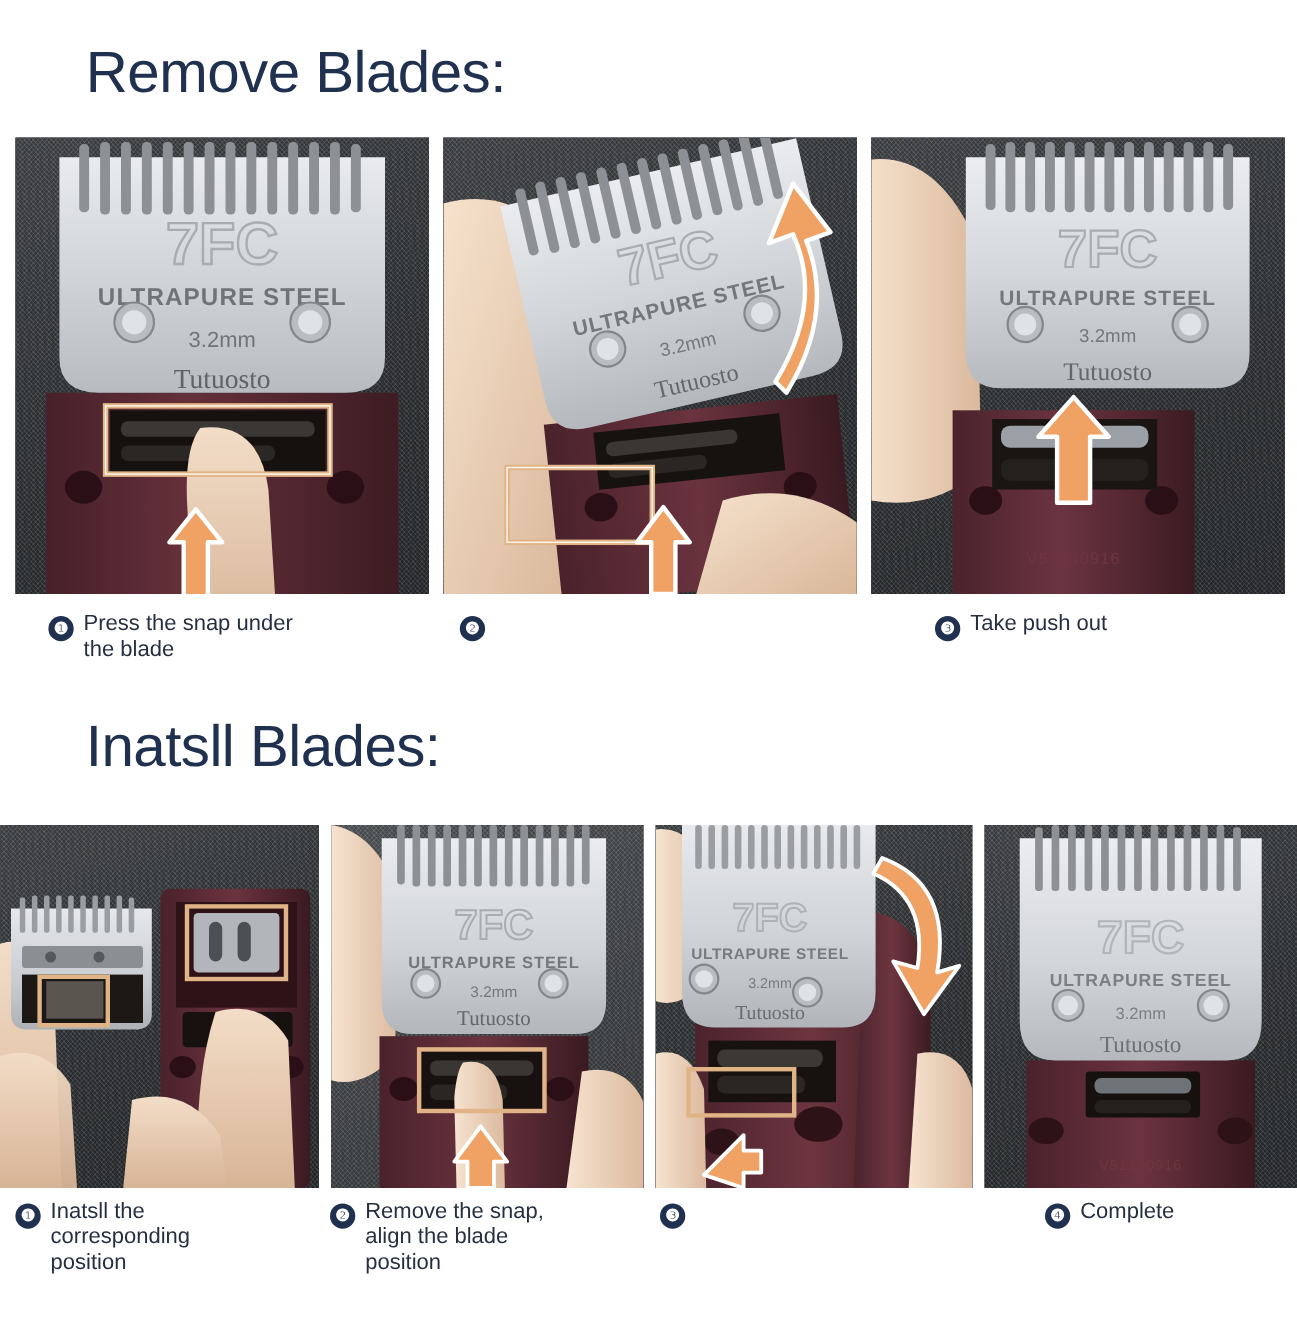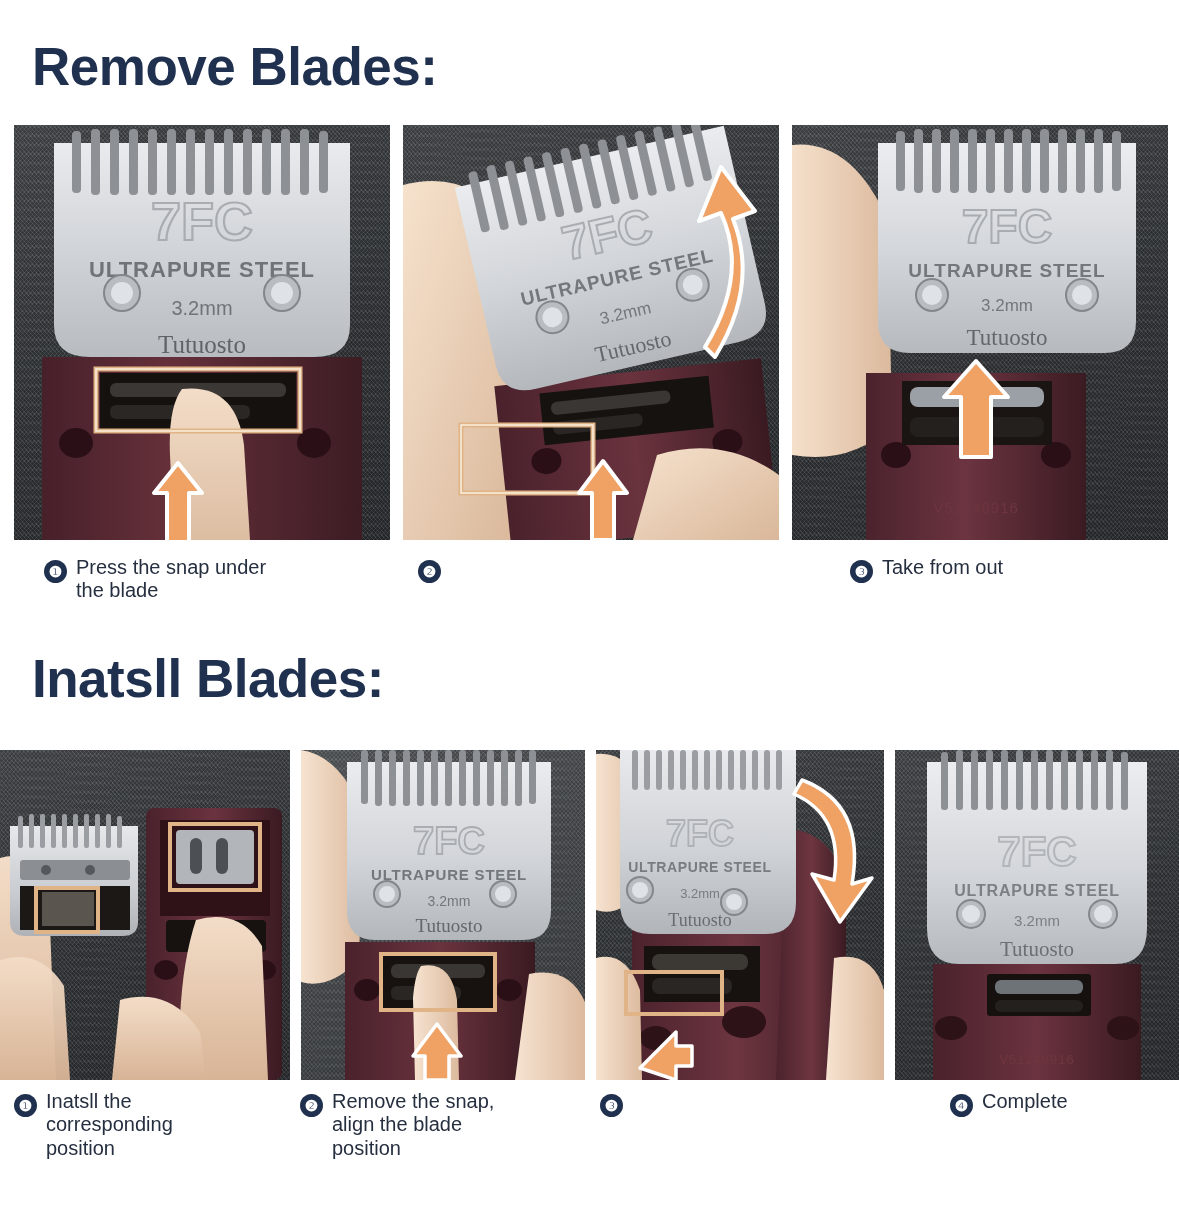--- a/index.html
+++ b/index.html
@@ -10,25 +10,26 @@
   body {
     width: 1179px;
     height: 1209px;
     font-family: "Liberation Sans", sans-serif;
     color: #1f2c47;
     overflow: hidden;
     position: relative;
   }
   .section-heading {
     font-size: 53px;
-    font-weight: bold;
+    font-weight: normal;
     color: #20304f;
     letter-spacing: -0.5px;
     line-height: 1;
     padding-left: 32px;
+    margin-left: 46px;
   }
   #heading-remove { position: absolute; top: 40px; left: 0; }
   #heading-install { position: absolute; top: 652px; left: 0; }
 
   .photo-row { position: absolute; left: 0; width: 1179px; text-align: center; }
   #row-remove { top: 125px; height: 415px; }
   #row-install { top: 750px; height: 330px; }
 
   .photo {
     position: absolute;
@@ -310,21 +311,21 @@
   <div class="caption" id="cap-r1">
     <div class="bullet">❶</div>
     <div class="caption-text">Press the snap under
 the blade</div>
   </div>
   <div class="caption" id="cap-r2">
     <div class="bullet">❷</div>
   </div>
   <div class="caption" id="cap-r3">
     <div class="bullet">❸</div>
-    <div class="caption-text">Take from out</div>
+    <div class="caption-text">Take push out</div>
   </div>
 </div>
 
 <div class="section-heading" id="heading-install">Inatsll Blades:</div>
 
 <div class="photo-row" id="row-install">
 
   <div class="photo" id="photo-i1">
     <div class="fabric"></div>
     <svg viewBox="0 0 290 330" preserveAspectRatio="none">

